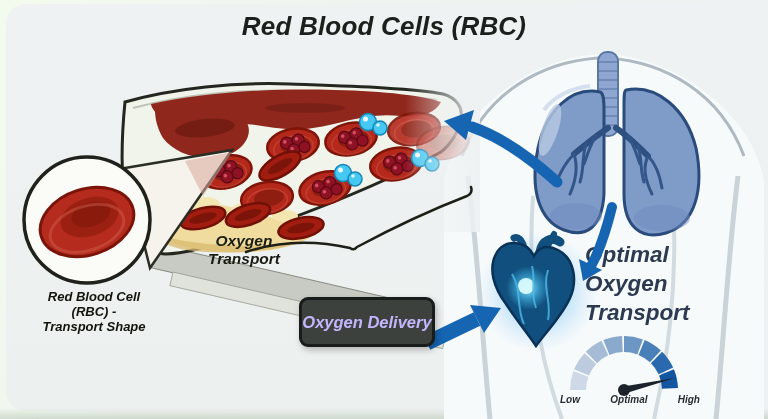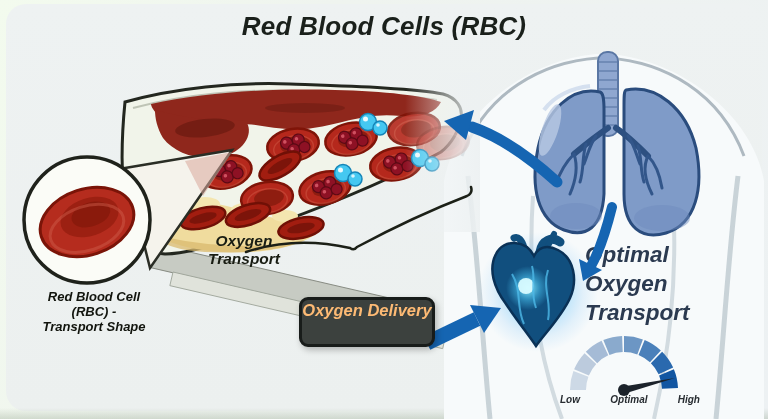--- a/index.html
+++ b/index.html
@@ -27,22 +27,22 @@
     left:14px; top:290px; width:160px; text-align:center;
     font-size:13px; font-weight:600; line-height:1.14; color:#12150e; z-index:6;
   }
   .ot-label{
     left:192px; top:232px; width:104px; text-align:center;
     font-size:15.5px; font-weight:700; line-height:1.16; color:#181c12; z-index:6;
   }
   .delivery-box{
     left:299px; top:297px; width:136px; height:50px; box-sizing:border-box;
     background:#3c413e; border:3px solid #181c1a; border-radius:9px;
-    color:#fdba74; font-size:16.5px; font-weight:600; line-height:1.22;
-    display:flex; flex-direction:row; justify-content:center; text-align:center;
+    color:#c4b5fd; font-size:16.5px; font-weight:600; line-height:1.22;
+    display:flex; flex-direction:column; justify-content:center; text-align:center;
     box-shadow:2px 3px 6px rgba(0,0,0,.25); z-index:6;
   }
   .optimal-label{
     left:585px; top:241px; width:140px;
     font-size:22.5px; font-weight:600; line-height:1.28; color:#2b3a50; z-index:3;
   }
   .gauge-labels{
     left:560px; top:394px; width:140px; display:flex; justify-content:space-between;
     font-size:10px; font-weight:600; color:#272c31; z-index:6;
   }

